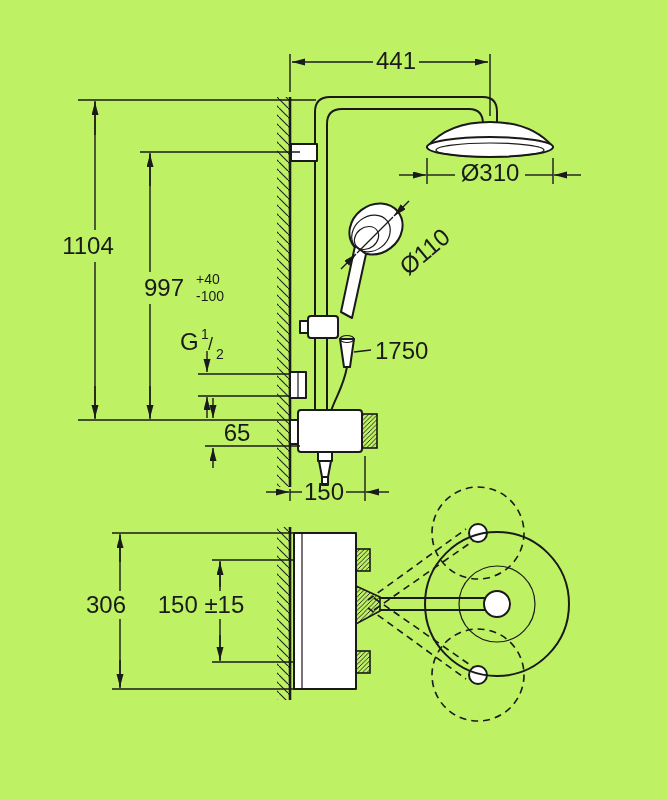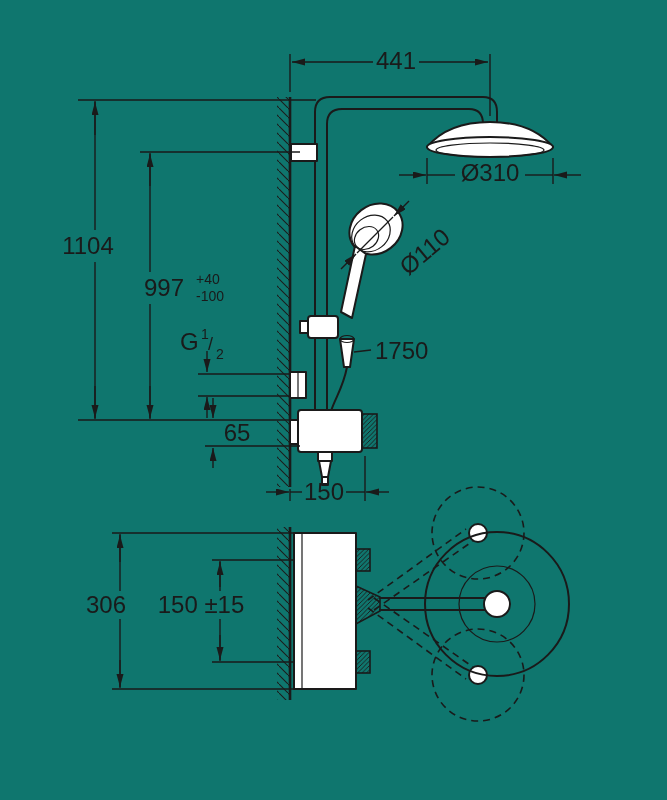--- a/index.html
+++ b/index.html
@@ -1,16 +1,16 @@
 <!DOCTYPE html>
 <html><head>
 <meta charset="utf-8">
 <style>
   html,body{margin:0;padding:0;background:#ffffff;}
-  .page{position:relative;width:667px;height:800px;background:#0f766e;overflow:hidden;}
+  .page{position:relative;width:667px;height:800px;background:#bef264;overflow:hidden;}
   svg{position:absolute;left:0;top:0;}
   svg text{font-family:"Liberation Sans", sans-serif;font-size:24px;fill:#1a1a1a;}
   svg text.sm{font-size:14px;}
   svg text.md{font-size:18px;}
   .obj{fill:none;stroke:#1a1a1a;stroke-width:2;stroke-linejoin:round;stroke-linecap:round;}
   .objf{fill:#ffffff;stroke:#1a1a1a;stroke-width:2;stroke-linejoin:round;}
   .thin{fill:none;stroke:#1a1a1a;stroke-width:1.2;}
   .dim{fill:none;stroke:#1a1a1a;stroke-width:1.4;}
   .dima{marker-end:url(#arr);}
   .dash{fill:none;stroke:#1a1a1a;stroke-width:1.6;stroke-dasharray:7 5;}

